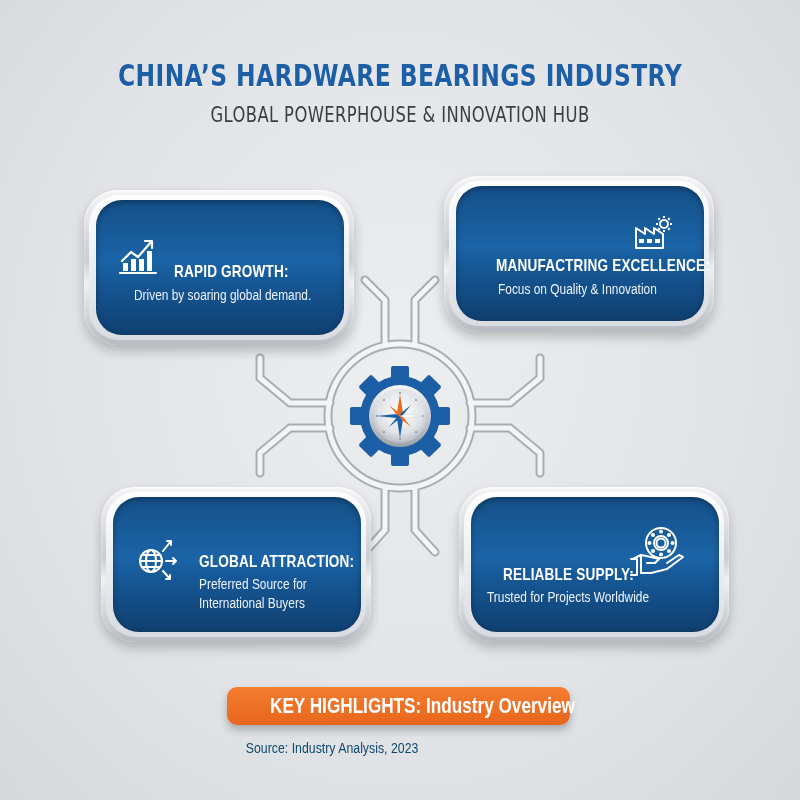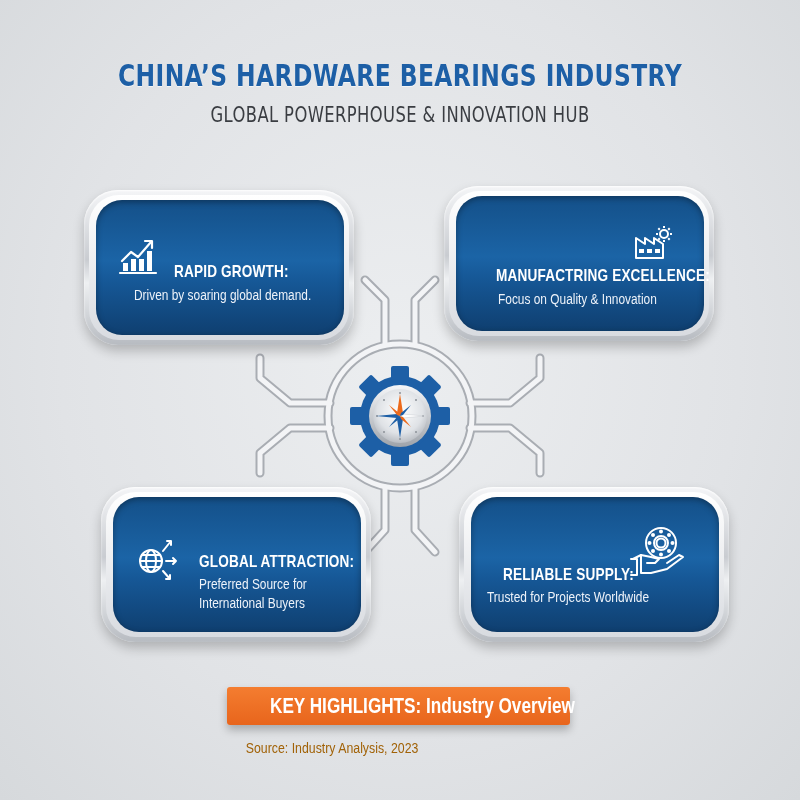--- a/index.html
+++ b/index.html
@@ -47,32 +47,32 @@
   .card-body {
     position:absolute; font-size:14px; line-height:19px; white-space:nowrap;
     transform: scaleX(0.85); transform-origin:left center; color:#eef3fa;
   }
   .icon { position:absolute; }
   .hub {
     position:absolute; left:349px; top:365px; width:102px; height:102px;
   }
   .badge {
     position:absolute; left:227px; top:687px; width:343px; height:38px;
-    border-radius:3px;
+    border-radius:10px;
     background: linear-gradient(180deg, #f47d30 0%, #e8651c 100%);
     box-shadow: 0 5px 8px rgba(0,0,0,0.25);
     color:#fff; line-height:38px;
   }
   .badge span {
     display:inline-block; font-weight:bold; font-size:22px;
     transform: scaleX(0.78); white-space:nowrap;
   }
   .source {
     position:absolute; left:0; width:665px; top:740px; text-align:center;
-    color:#a16207; font-size:14px;
+    color:#0c4a6e; font-size:14px;
   }
   .source span { display:inline-block; transform: scaleX(0.88); }
 </style>
 </head>
 <body>
 
 <div class="title">CHINA’S HARDWARE BEARINGS INDUSTRY</div>
 <div class="subtitle">GLOBAL POWERPHOUSE &amp; INNOVATION HUB</div>
 
 <svg class="circuit" width="800" height="800" viewBox="0 0 800 800">
@@ -115,21 +115,21 @@
         <rect x="13" y="22" width="5" height="12"></rect>
         <rect x="21" y="22" width="5" height="12"></rect>
         <rect x="29" y="14" width="5" height="20"></rect>
       </g>
     </svg>
     <div class="card-head" style="left:78px; top:62px;">RAPID GROWTH:</div>
     <div class="card-body" style="left:38px; top:86px;">Driven by soaring global demand.</div>
   </div>
 </div>
 
-<div class="card-frame" style="left:444px; top:186px;">
+<div class="card-frame" style="left:444px; top:176px;">
   <div class="card">
     <svg class="icon" style="left:177px; top:28px;" width="42" height="36" viewBox="0 0 42 36">
       <g fill="none" stroke="#fff" stroke-width="2" stroke-linejoin="round">
         <path d="M3 34 L3 14 L12 20 L12 14 L21 20 L21 14 L30 20 L30 34 Z"></path>
         <circle cx="31" cy="10" r="4"></circle>
         <path d="M31 2 L31 4 M31 16 L31 18 M23 10 L25 10 M37 10 L39 10 M25.3 4.3 L26.8 5.8 M35.2 14.2 L36.7 15.7 M25.3 15.7 L26.8 14.2 M35.2 5.8 L36.7 4.3"></path>
       </g>
       <g fill="#fff">
         <rect x="6" y="25" width="5" height="4"></rect>
         <rect x="14" y="25" width="5" height="4"></rect>

